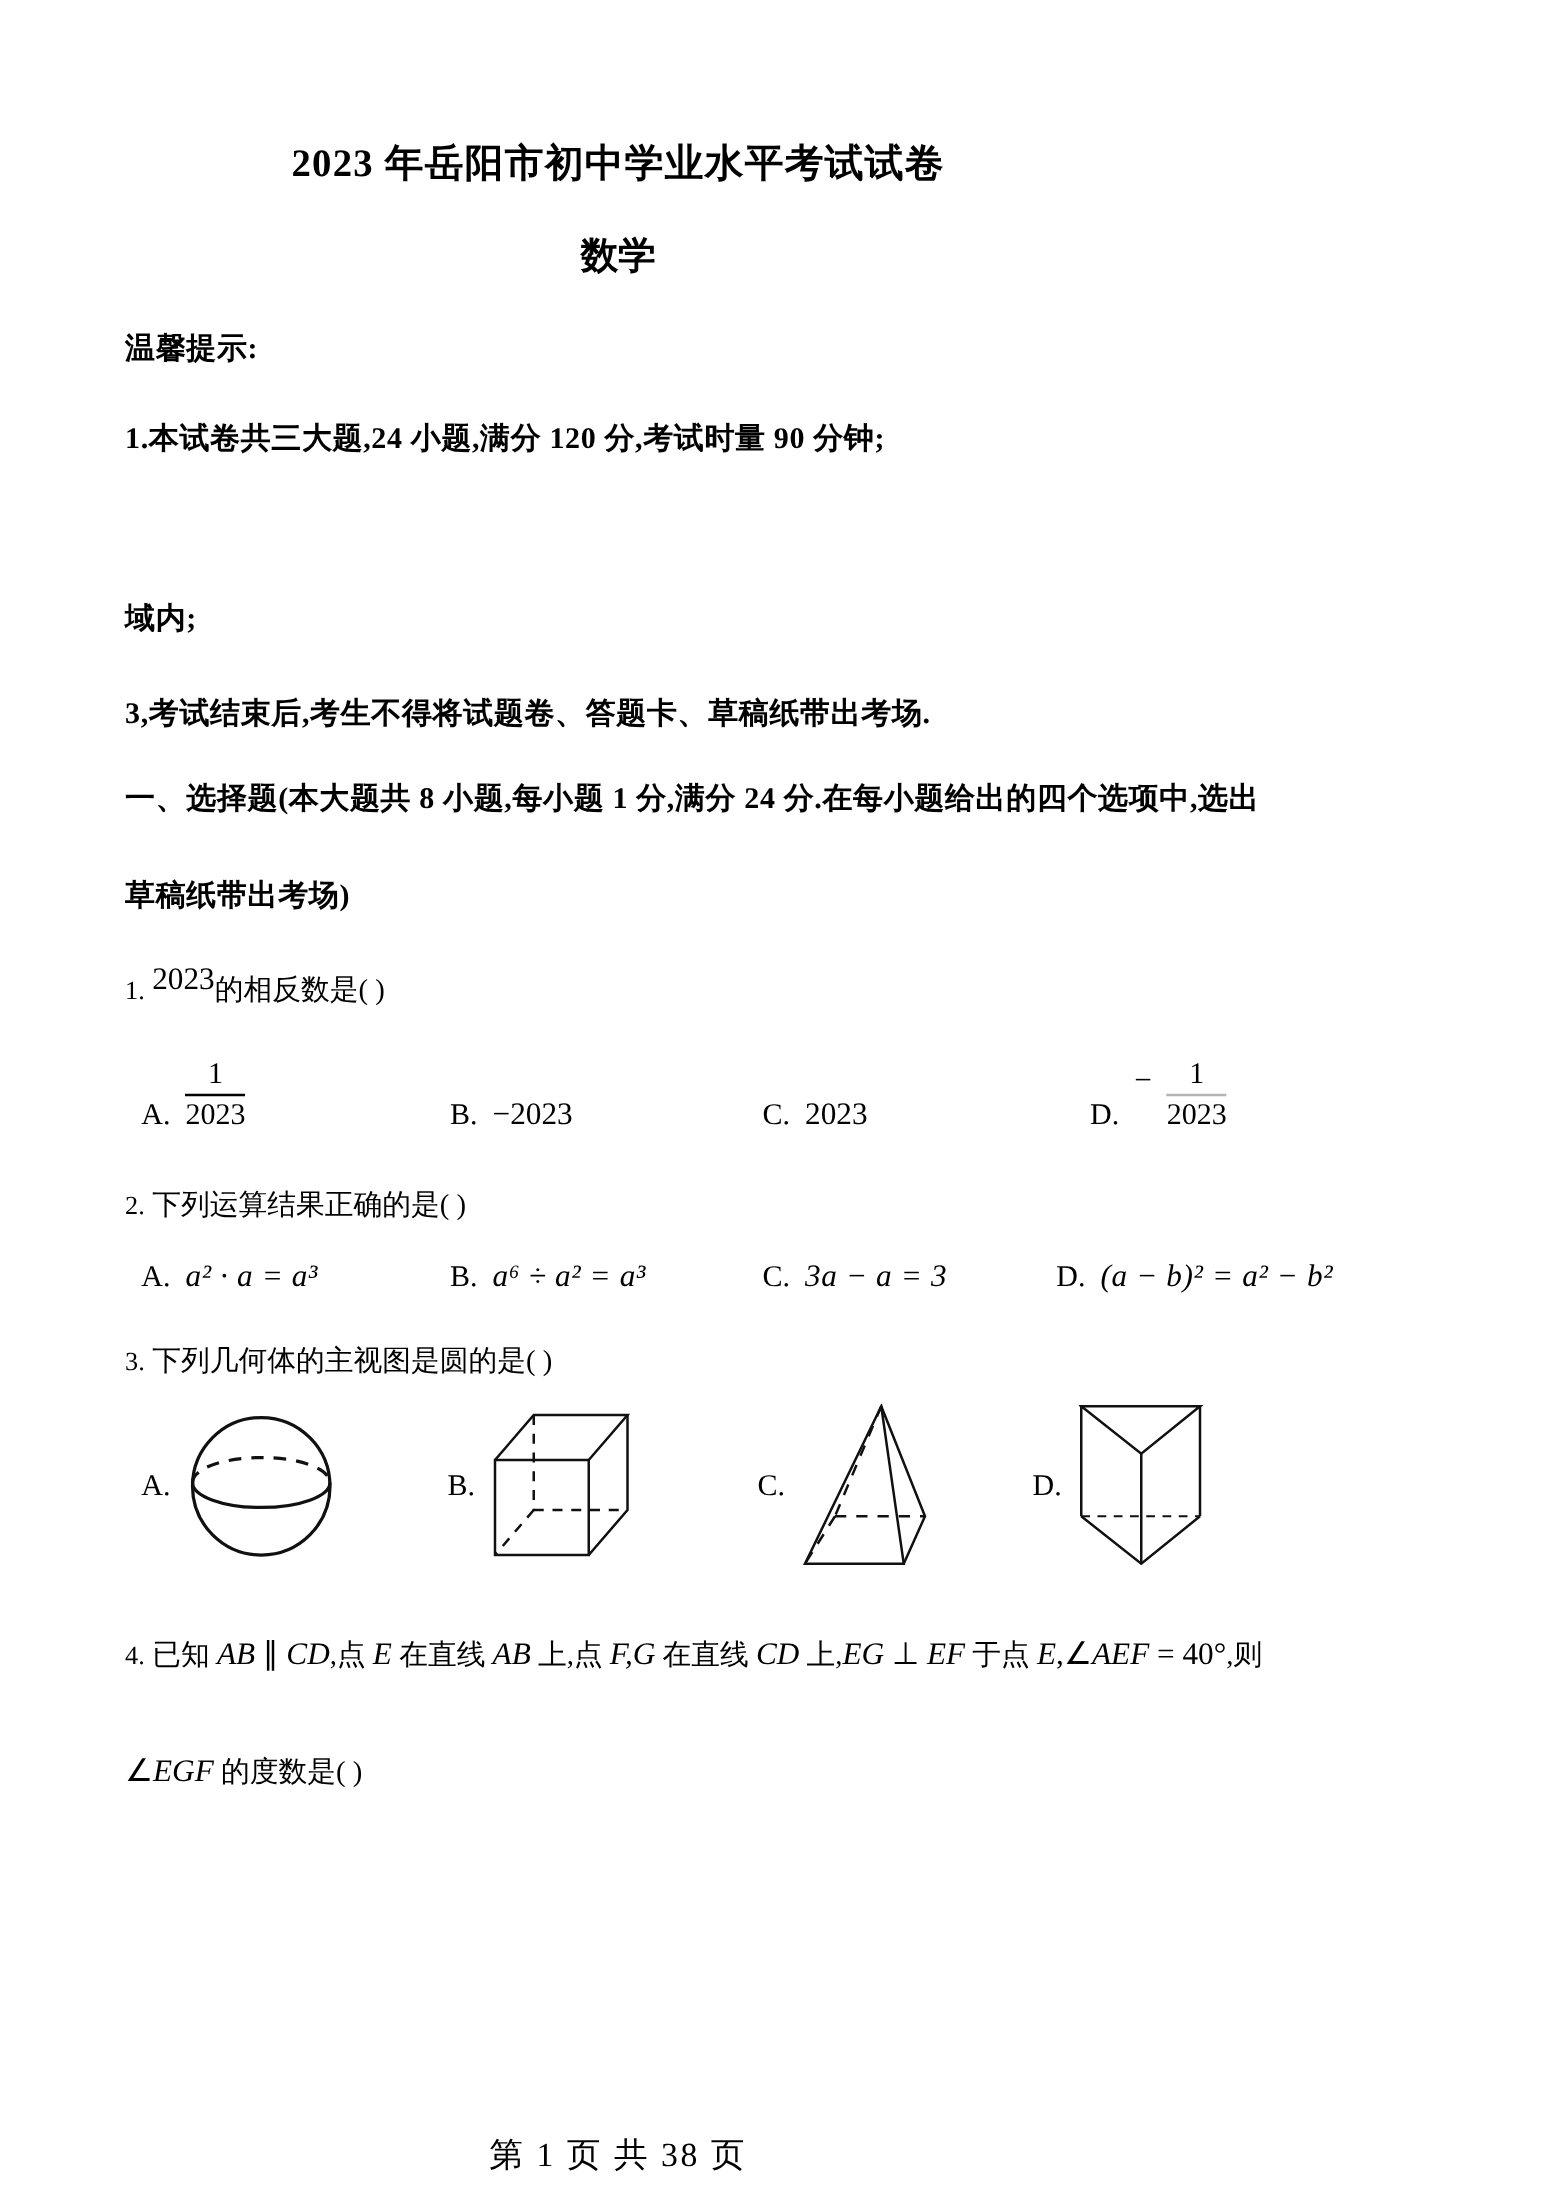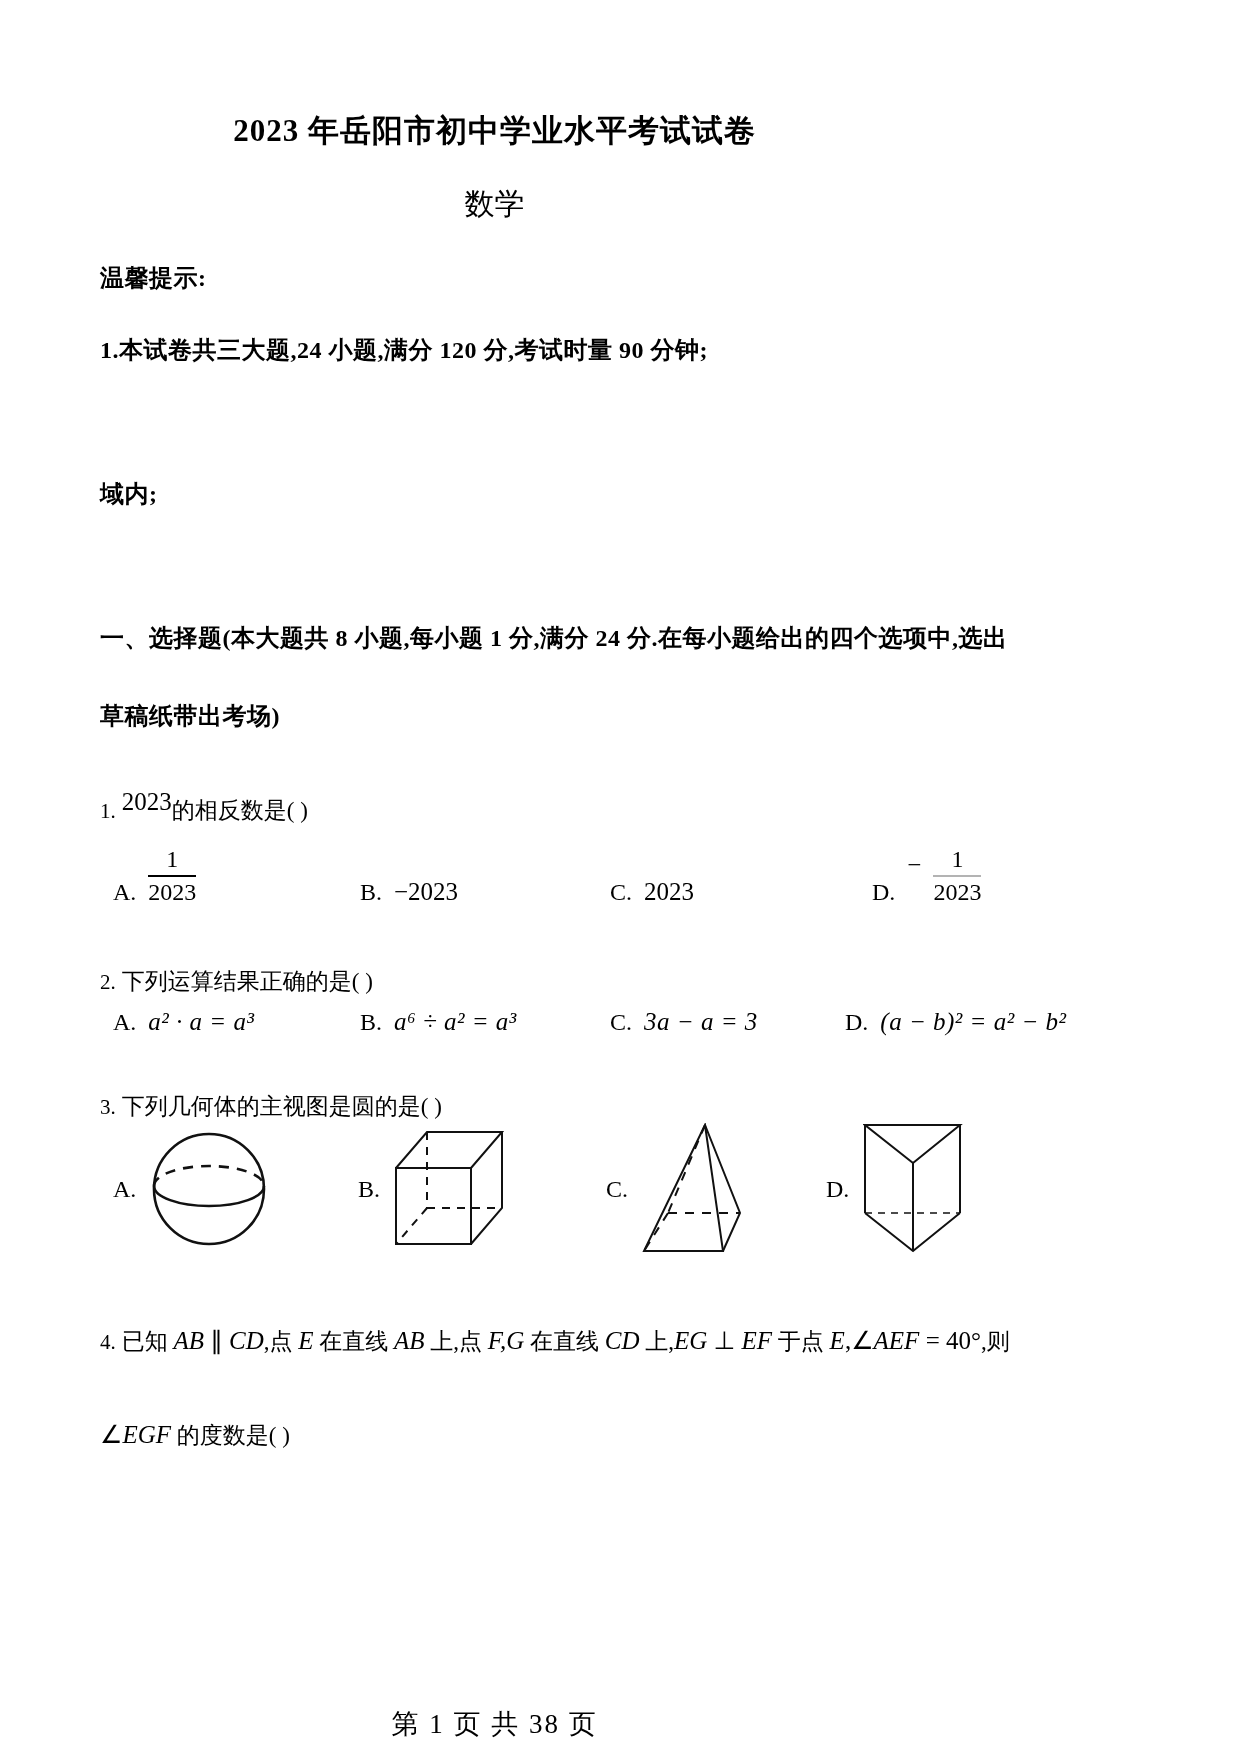--- a/index.html
+++ b/index.html
@@ -3,23 +3,23 @@
 <meta charset="utf-8">
 <style>
   html,body { margin:0; padding:0; background:#ffffff; }
   .page {
     position:relative; width:1240px; height:1754px; background:#fff;
     color:#000; font-family:"Liberation Serif", serif; overflow:hidden;
   }
   .abs { position:absolute; }
   .center { left:0; width:989px; text-align:center; }
   .title   { font-size:31px; font-weight:bold; letter-spacing:1px; }
-  .subject { font-size:30px; font-weight:normal; }
+  .subject { font-size:30px; font-weight:bold; }
   .notice  { left:100px; font-size:24px; font-weight:bold; white-space:nowrap; letter-spacing:0.5px; }
-  .qline   { left:100px; font-size:23px; white-space:nowrap;margin-top:18px; }
+  .qline   { left:100px; font-size:23px; white-space:nowrap; }
   .qnum    { font-size:21px; margin-right:6px; }
   .mn      { font-size:25px; }
   .raised  { vertical-align:8px; }
   .seg-cn  { font-size:23px; }
   .seg-mi  { font-size:25px; font-style:italic; }
   .seg-mn  { font-size:25px; }
   .optrow  { position:absolute; left:0; width:1240px; }
   .opt     { position:absolute; bottom:0; display:flex; align-items:flex-end; gap:12px; }
   .olabel  { font-size:24px; }
   .optval  { font-size:25px; }
@@ -37,20 +37,21 @@
 <body>
 
 <div class="page">
 
   <div class="abs center title" style="top:110px">2023 年岳阳市初中学业水平考试试卷</div>
   <div class="abs center subject" style="top:184px">数学</div>
 
   <div class="abs notice" style="top:262px">温馨提示:</div>
   <div class="abs notice" style="top:334px">1.本试卷共三大题,24 小题,满分 120 分,考试时量 90 分钟;</div>
   <div class="abs notice" style="top:478px">域内;</div>
+  <div class="abs notice" style="top:554px">3,考试结束后,考生不得将试题卷、答题卡、草稿纸带出考场.</div>
 
   <div class="abs notice" style="top:622px">一、选择题(本大题共 8 小题,每小题 1 分,满分 24 分.在每小题给出的四个选项中,选出</div>
   <div class="abs notice" style="top:700px">草稿纸带出考场)</div>
 
   <div class="abs qline" style="top:770px">
     <span class="qnum">1.</span><span class="mn raised">2023</span><span>的相反数是(  )</span>
   </div>
 
   <div class="optrow" style="top:828px;height:78px">
     <div class="opt" style="left:113px">

